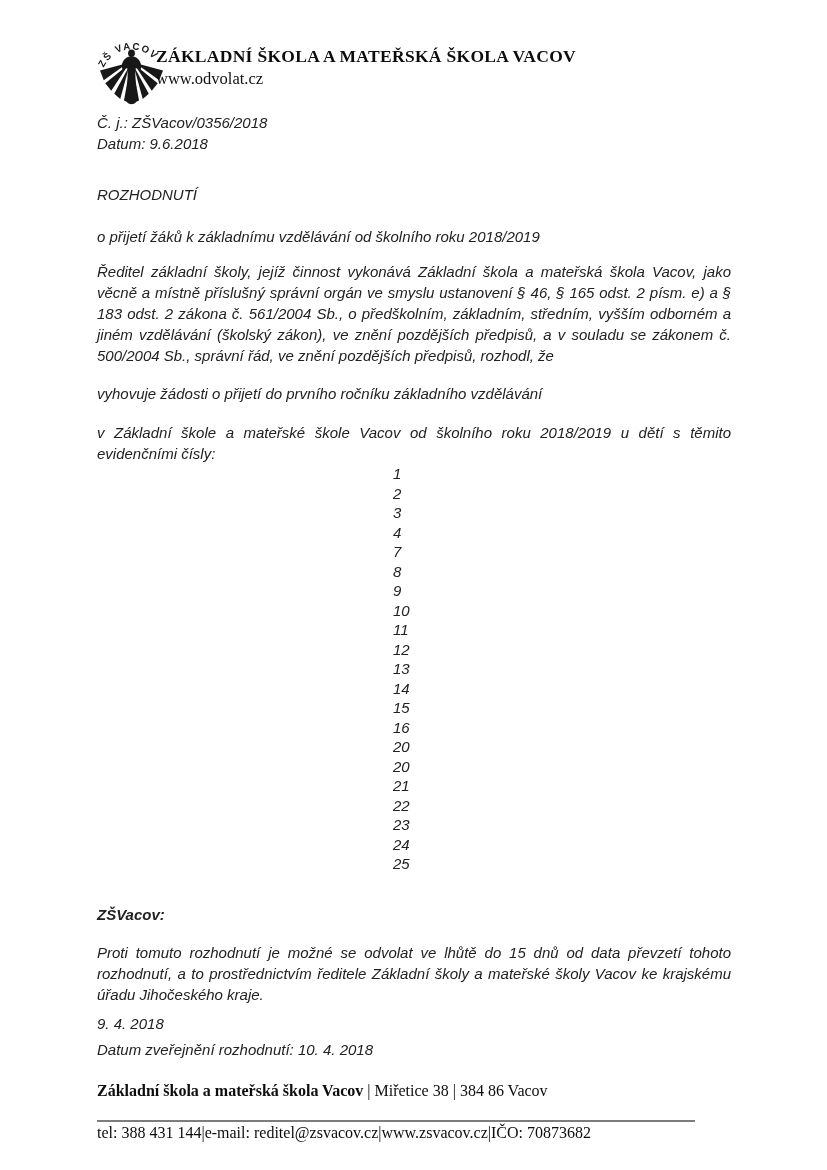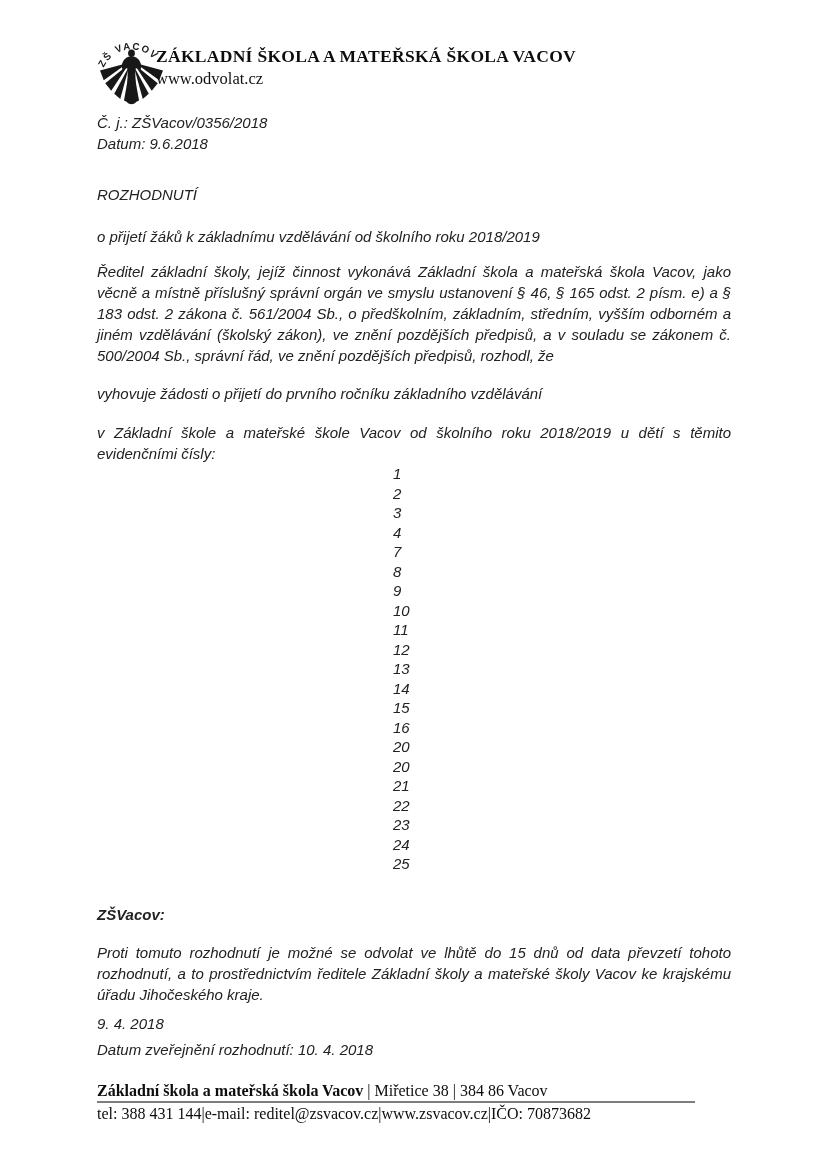--- a/index.html
+++ b/index.html
@@ -51,21 +51,21 @@
   .advisory-text { margin-top:17px; }
   .sig-date { margin-top:8px; }
   .pub-date { margin-top:5px; }
 
   
   .footer {
     position:absolute; left:97px; top:1082px; width:660px;
     font-family:"Liberation Serif", serif;
     font-size:16px; color:#0d0d0d;
   }
-  .footer-line1 { padding-bottom:0; white-space:nowrap; }
+  .footer-line1 { padding-bottom:19px; white-space:nowrap; }
   .footer-line1 b { font-weight:bold; }
   .footer-rule { width:598px; height:2px; background:#7d7d7d; margin:1px 0 2px 0; }
   .footer-line2 { white-space:nowrap; }
 </style>
 </head>
 <body>
 
 <div class="page">
 
   <div class="logo">

